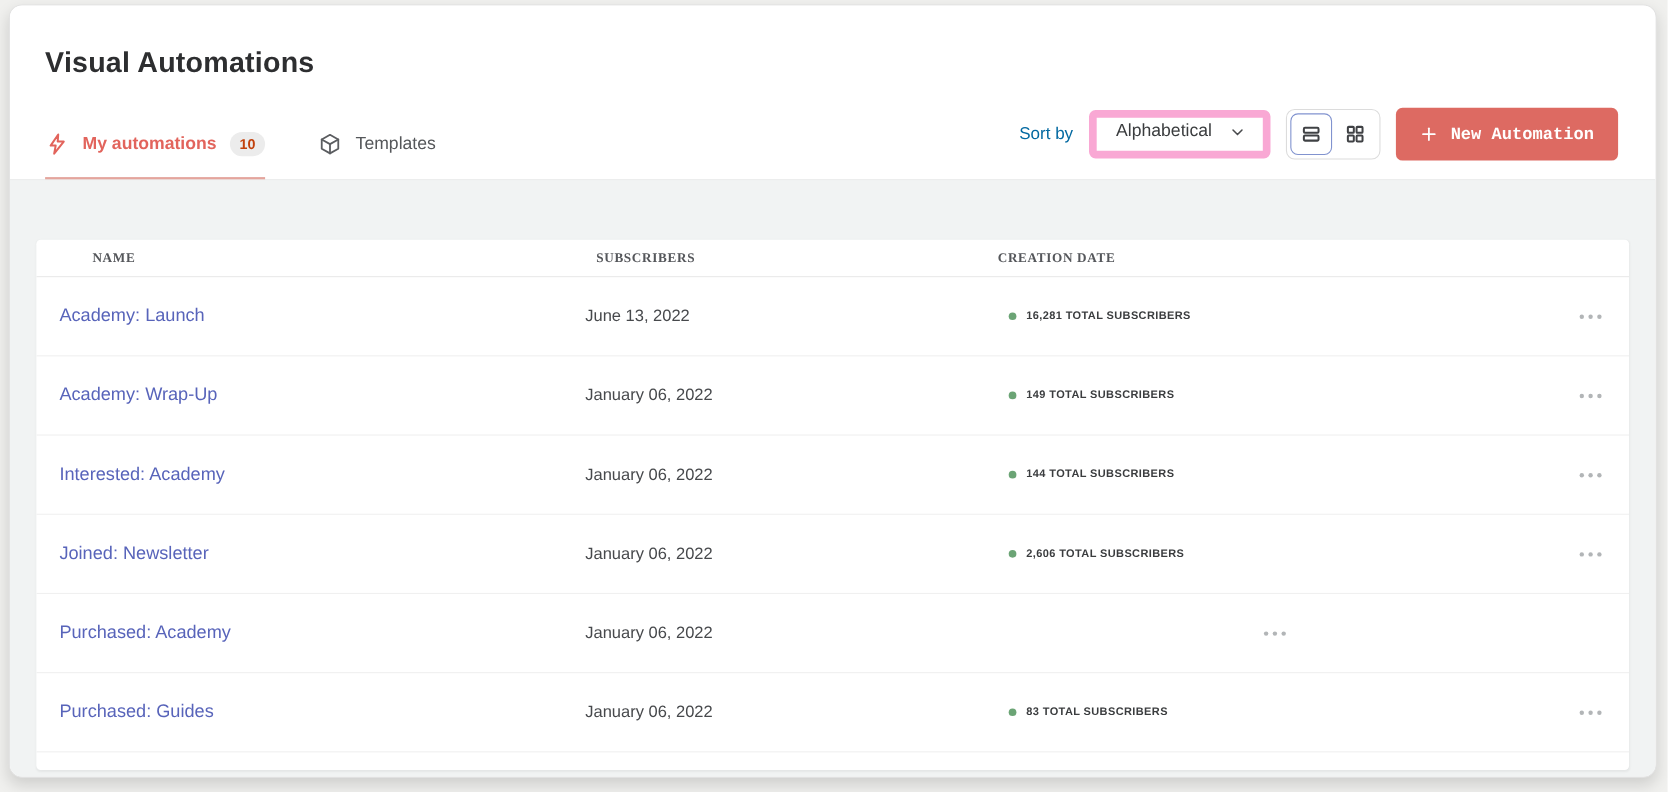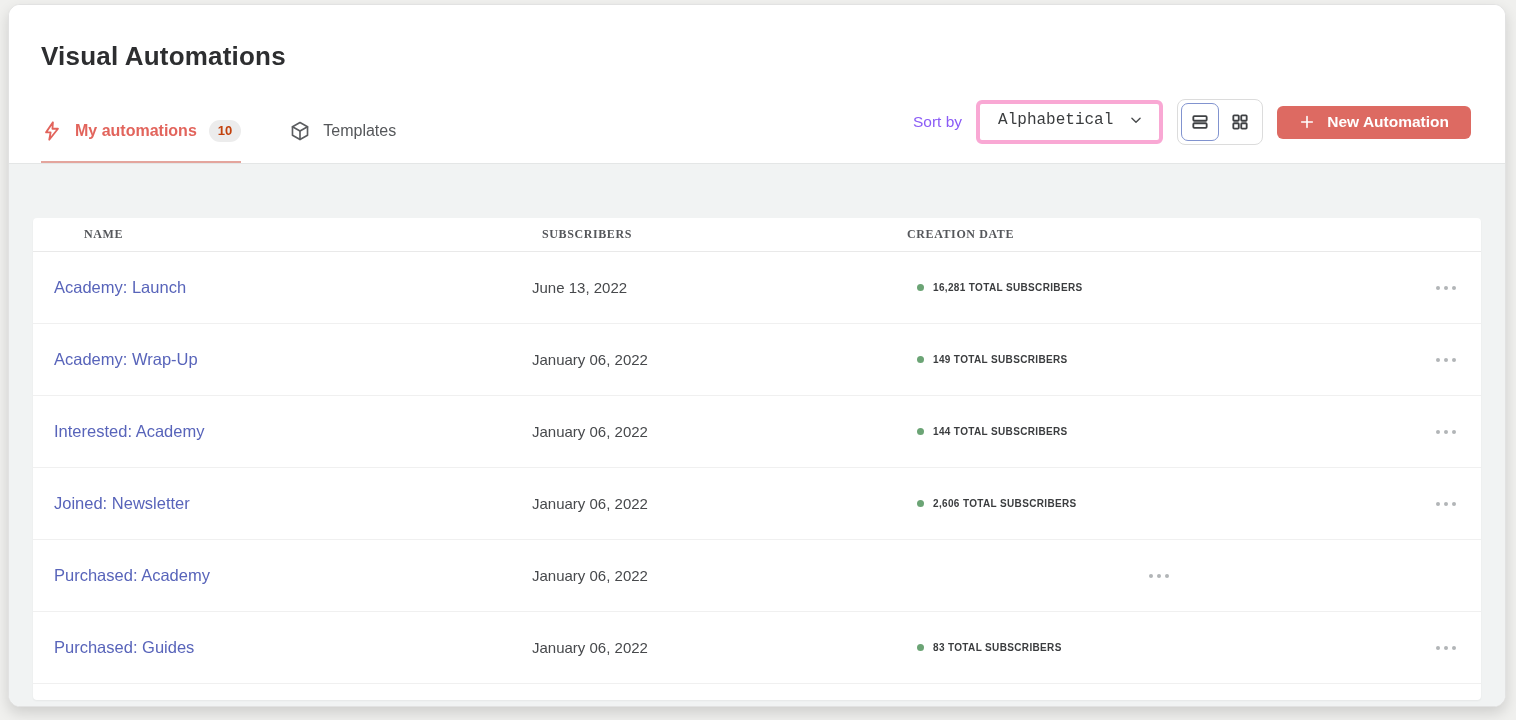--- a/index.html
+++ b/index.html
@@ -56,57 +56,56 @@
     border-radius: 11px;
     line-height: 1.2;
   }
   
   .controls {
     position: absolute;
     right: 34px; top: 94px;
     height: 46px;
     display: flex; align-items: center; gap: 14px;
   }
-  .sort-label { font-size: 15.5px; color: #8b5cf6; }
+  .sort-label { font-size: 15.5px; color: #0369a1; }
   .sort-select {
     height: 44px;
     background: #fff;
-    border: 4px solid #f9a8d4;
+    border: 7px solid #f9a8d4;
     border-radius: 6px;
     display: flex; align-items: center; gap: 16px;
     padding: 0 16px 4px 18px;
     cursor: pointer;
-    font-family: Liberation Mono, monospace;
   }
   .sort-value { font-size: 16px; color: #3a3c3e; }
   .view-toggle {
     display: flex; gap: 2px;
     border: 1px solid #dcdcdc;
     border-radius: 8px;
     padding: 3px;
     background: #fff;
   }
   .view-btn {
     width: 38px; height: 38px;
     display: grid; place-items: center;
     border: 1.5px solid transparent;
     border-radius: 7px;
     background: transparent;
     cursor: pointer;
   }
   .view-btn.active { border-color: #8193cf; }
   .new-btn {
-    height: 33px;
+    height: 48px;
     background: #dd6a62;
     border: none;
     border-radius: 6px;
     color: #ffffff;
     display: flex; align-items: center; gap: 12px;
     padding: 0 22px;
-    font-family: Liberation Sans, sans-serif;
+    font-family: Liberation Mono, monospace;
     font-size: 15.5px;
     font-weight: 600;
     cursor: pointer;
   }
   
   .body-area {
     flex: 1;
     background: #f1f3f3;
     padding: 54px 24px 0;
   }

